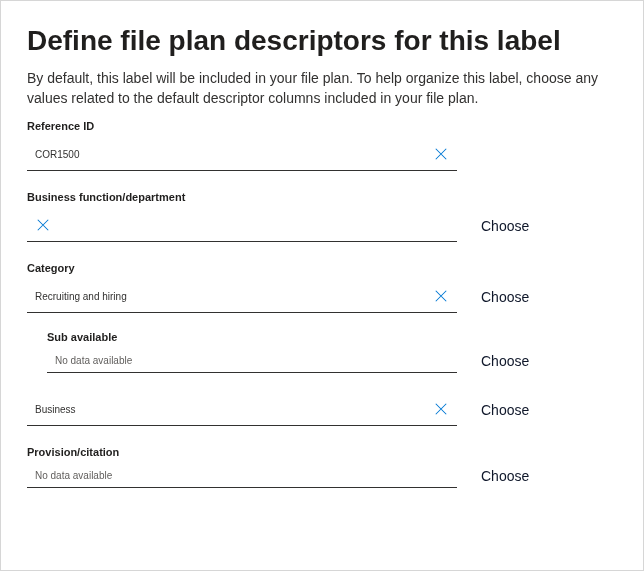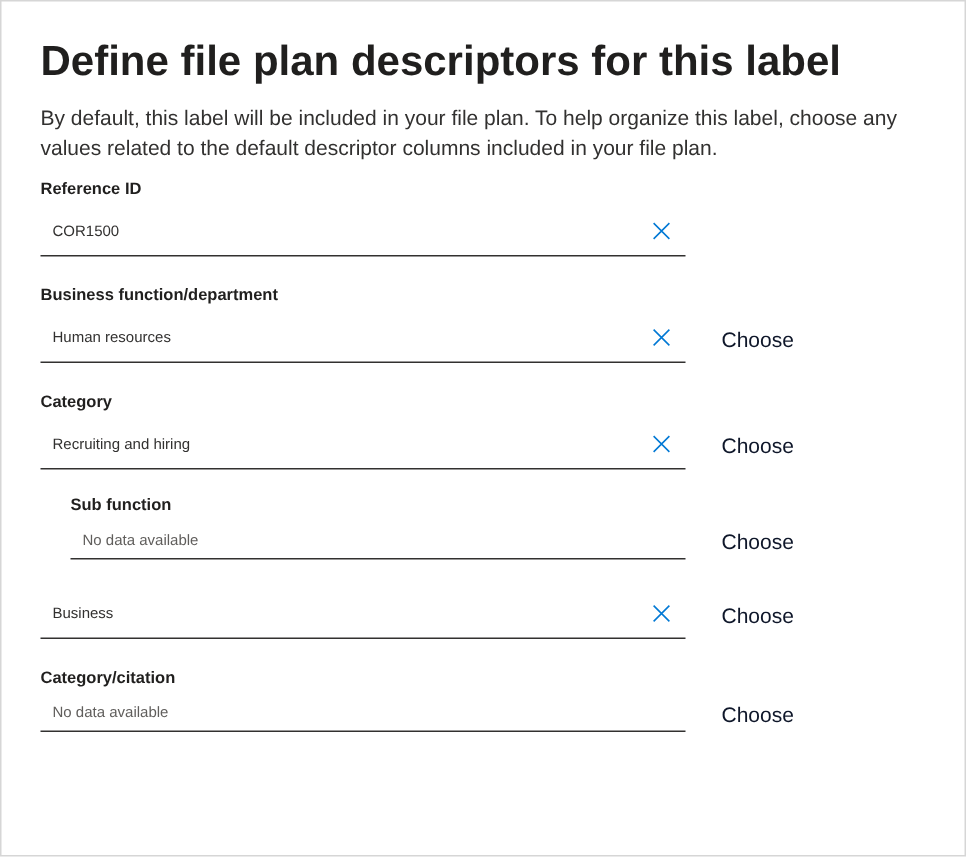--- a/index.html
+++ b/index.html
@@ -108,21 +108,20 @@
           </svg>
       </span>
     </div>
   </div>
 </div>
 
 <div class="field-group">
   <label class="field-label">Business function/department</label>
   <div class="field-row">
     <div class="input-wrap">
-      <span class="field-value">Human resources</span>
       <span class="clear-btn">
         <svg viewBox="0 0 16 16" fill="none">
             <path d="M2 2 L14 14 M14 2 L2 14"></path>
           </svg>
       </span>
     </div>
     <span class="choose-link">Choose</span>
   </div>
 </div>
 
@@ -134,21 +133,21 @@
       <span class="clear-btn">
         <svg viewBox="0 0 16 16" fill="none">
             <path d="M2 2 L14 14 M14 2 L2 14"></path>
           </svg>
       </span>
     </div>
     <span class="choose-link">Choose</span>
   </div>
 
   <div class="indent-block">
-    <label class="field-label">Sub function</label>
+    <label class="field-label">Sub available</label>
     <div class="field-row">
       <div class="input-wrap indented">
         <span class="field-value placeholder">No data available</span>
       </div>
       <span class="choose-link">Choose</span>
     </div>
   </div>
 </div>
 
 <div class="field-group">
@@ -159,20 +158,20 @@
         <svg viewBox="0 0 16 16" fill="none">
             <path d="M2 2 L14 14 M14 2 L2 14"></path>
           </svg>
       </span>
     </div>
     <span class="choose-link">Choose</span>
   </div>
 </div>
 
 <div class="field-group">
-  <label class="field-label">Category/citation</label>
+  <label class="field-label">Provision/citation</label>
   <div class="field-row">
     <div class="input-wrap">
       <span class="field-value placeholder">No data available</span>
     </div>
     <span class="choose-link">Choose</span>
   </div>
 </div>
 
 </body></html>

